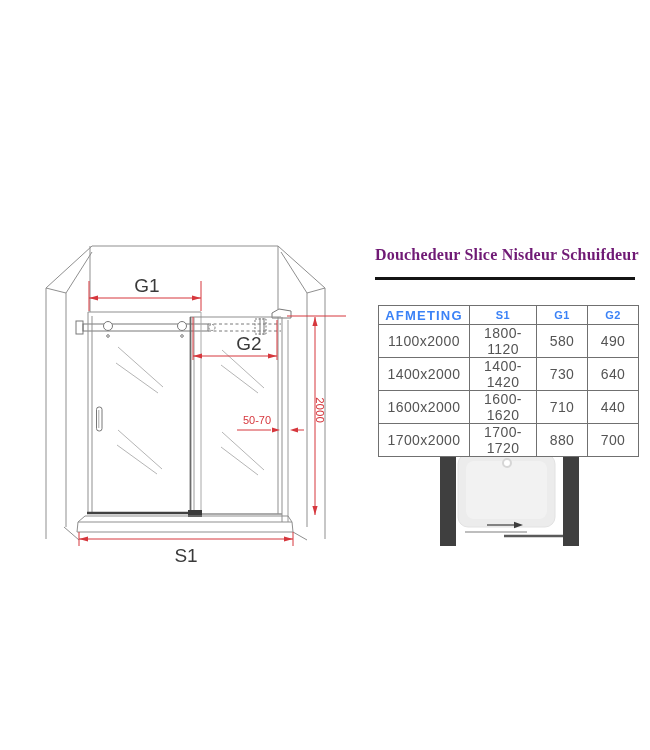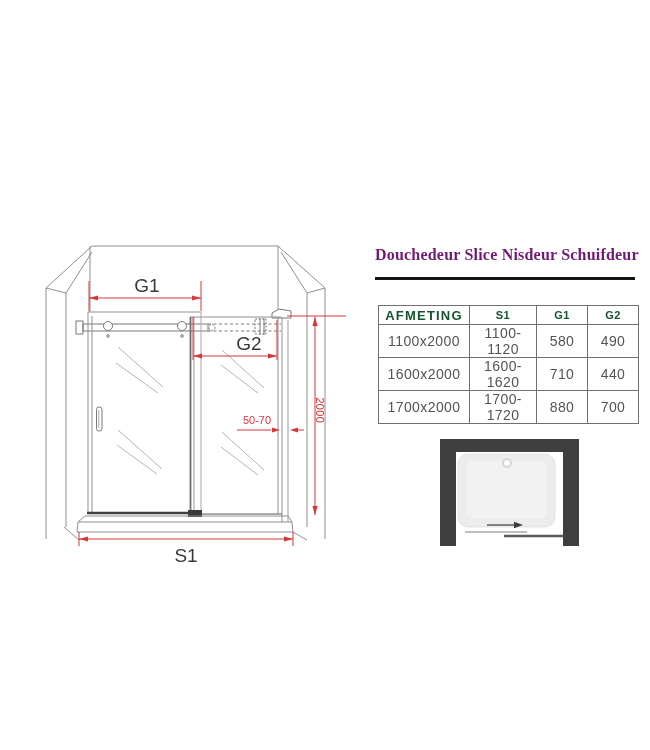--- a/index.html
+++ b/index.html
@@ -9,21 +9,21 @@
 
   .title-block{position:absolute;left:375px;top:246px;width:260px;}
   .title{font-family:Liberation Serif, serif;font-weight:bold;font-size:16px;color:#701a75;
          text-align:center;white-space:nowrap;letter-spacing:0.2px;}
   .title-underline{height:3px;background:#141414;margin-top:13px;}
 
   table.spec{position:absolute;left:378px;top:305px;border-collapse:collapse;table-layout:fixed;
              color:#4a4a4a;background:#ffffff;}
   table.spec th,table.spec td{border:1px solid #707070;text-align:center;vertical-align:middle;
              padding:0;font-weight:normal;}
-  table.spec th{color:#14532d;font-weight:bold;height:18px;}
+  table.spec th{color:#3b82f6;font-weight:bold;height:18px;}
   th.c-main{width:90px;font-size:13px;letter-spacing:1.2px;}
   th.c-s1{width:66px;font-size:11px;letter-spacing:0.5px;}
   th.c-g1{width:50px;font-size:11px;letter-spacing:0.5px;}
   th.c-g2{width:50px;font-size:11px;letter-spacing:0.5px;}
   table.spec td{font-size:14px;height:17px;letter-spacing:0.4px;color:#545454;}
 
   .dim-label{font-family:"Liberation Sans",sans-serif;}
 </style>
 </head>
 <body>
@@ -177,23 +177,29 @@
       <tr>
         <th class="c-main">AFMETING</th>
         <th class="c-s1">S1</th>
         <th class="c-g1">G1</th>
         <th class="c-g2">G2</th>
       </tr>
     </thead>
     <tbody>
       <tr>
         <td>1100x2000</td>
-        <td>1100-1120</td>
+        <td>1800-1120</td>
         <td>580</td>
         <td>490</td>
+      </tr>
+      <tr>
+        <td>1400x2000</td>
+        <td>1400-1420</td>
+        <td>730</td>
+        <td>640</td>
       </tr>
       <tr>
         <td>1600x2000</td>
         <td>1600-1620</td>
         <td>710</td>
         <td>440</td>
       </tr>
       <tr>
         <td>1700x2000</td>
         <td>1700-1720</td>

